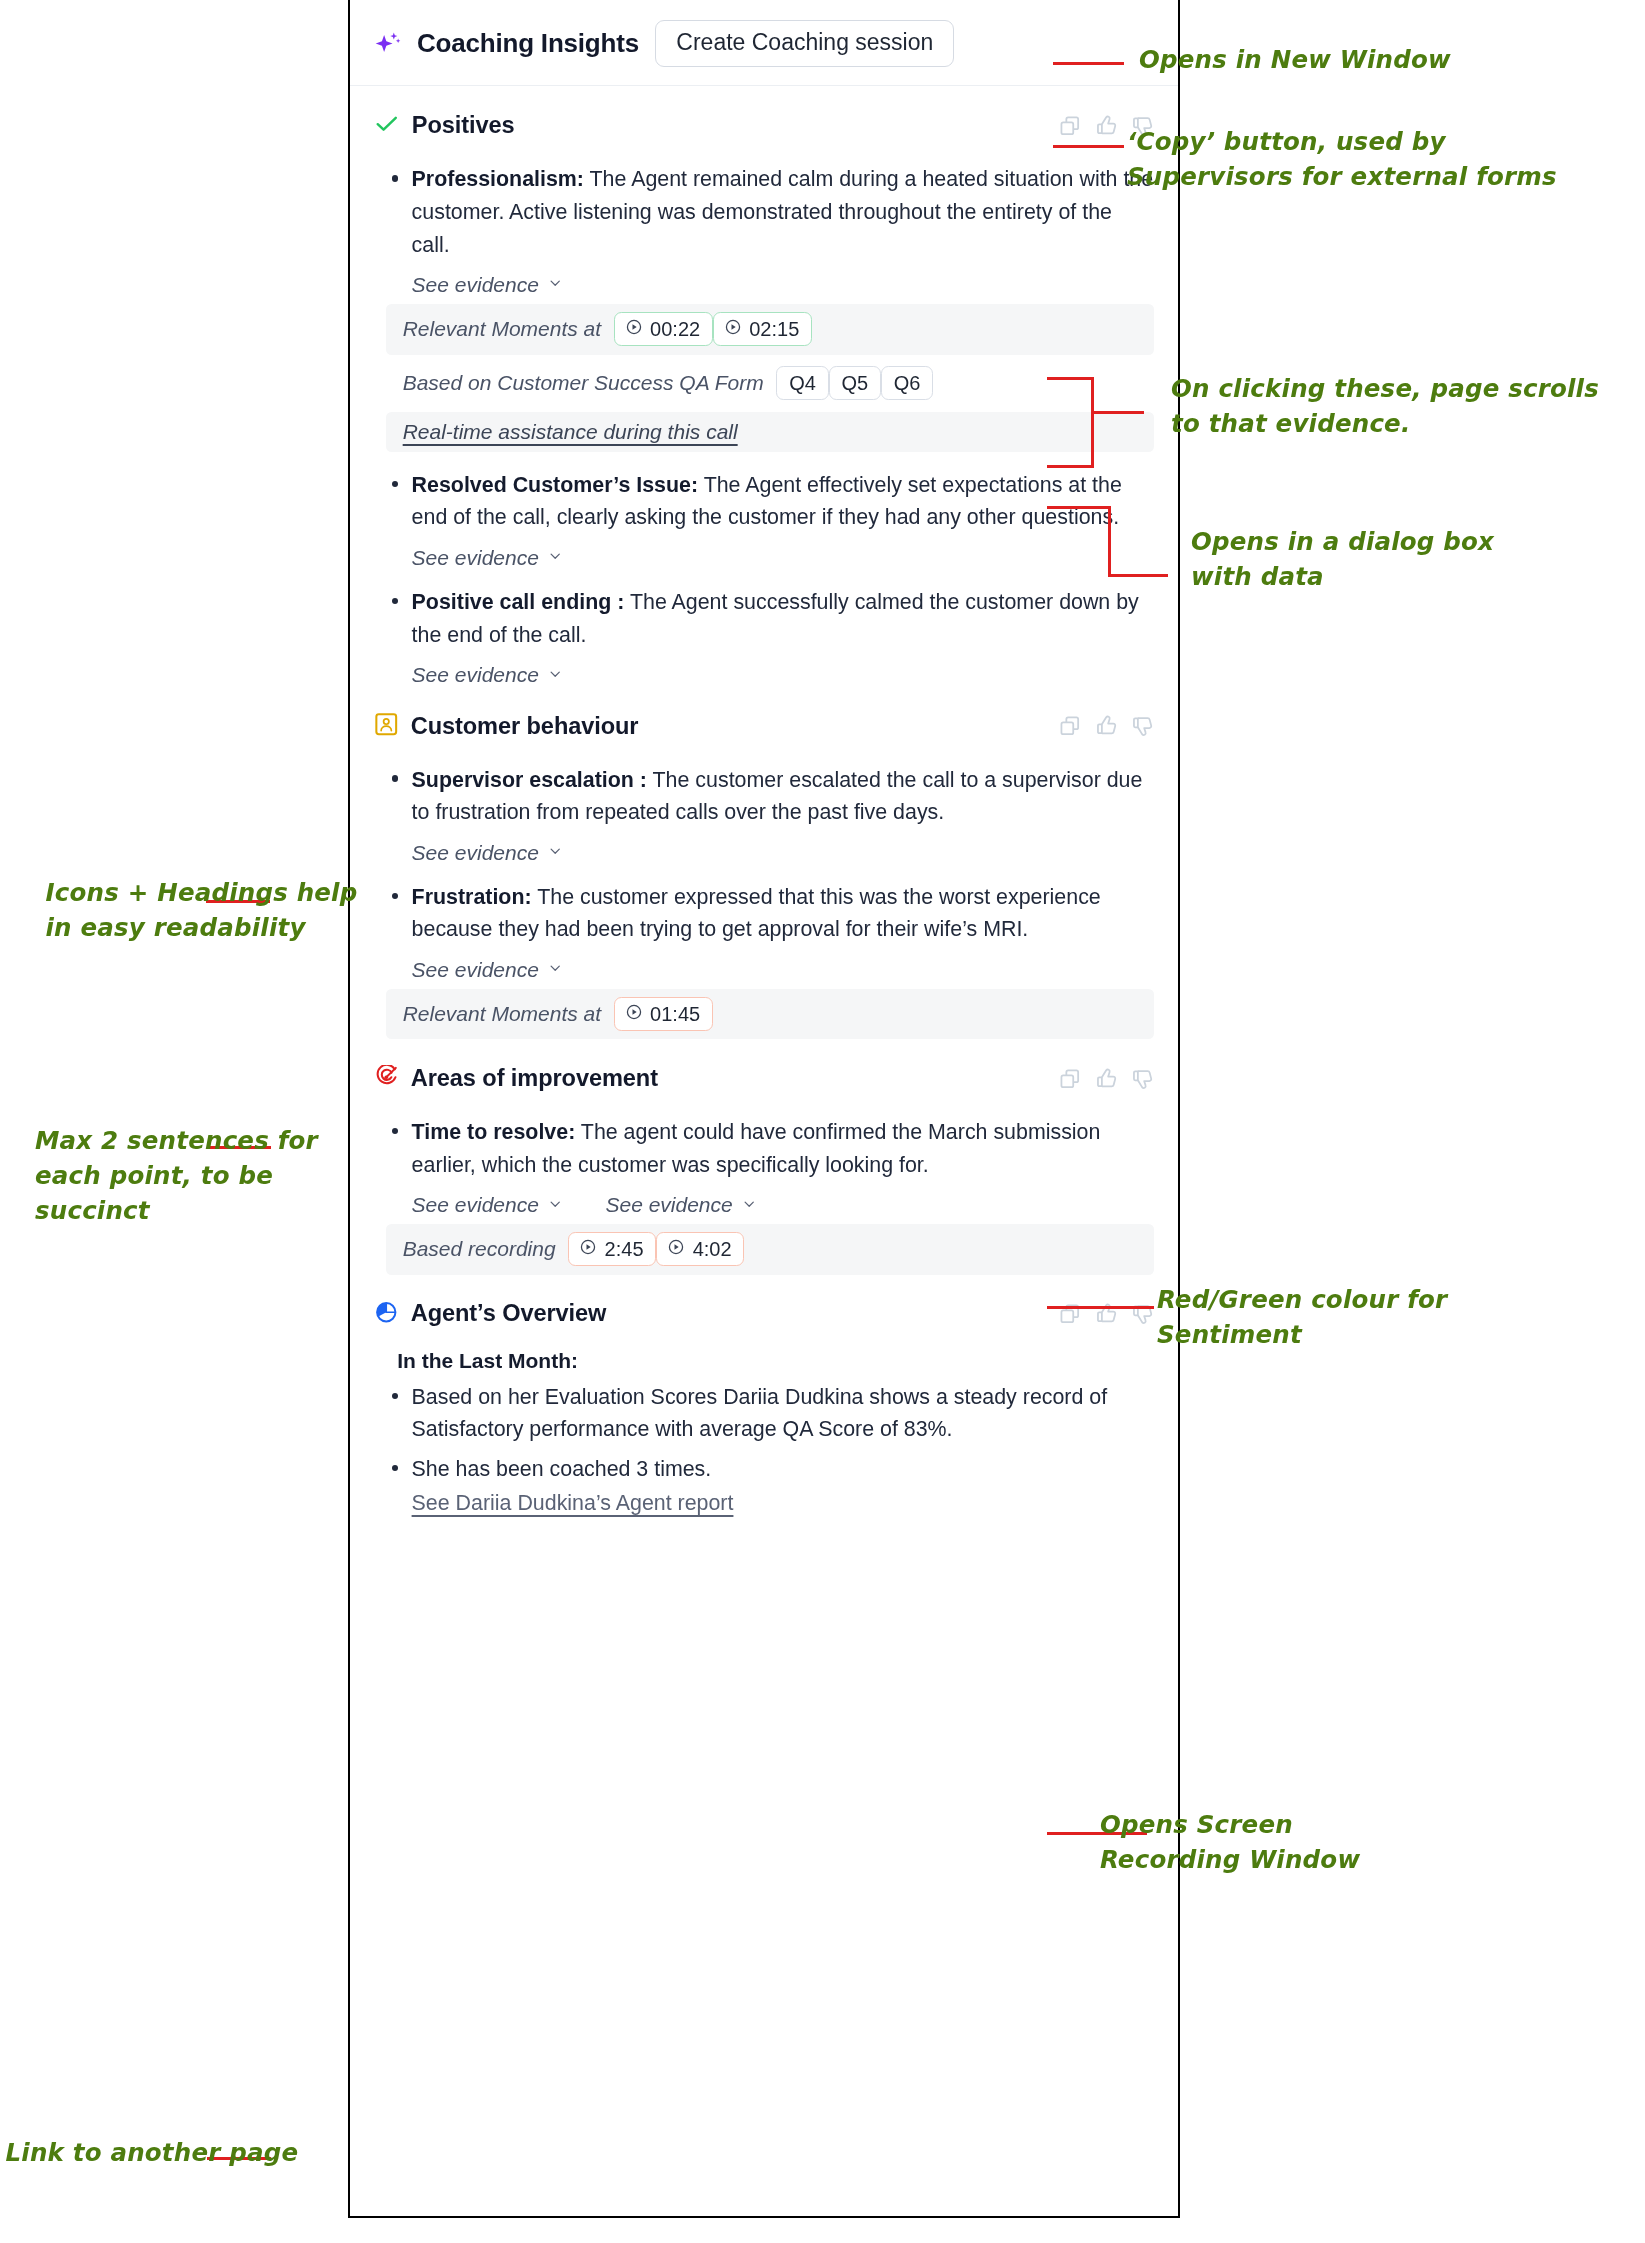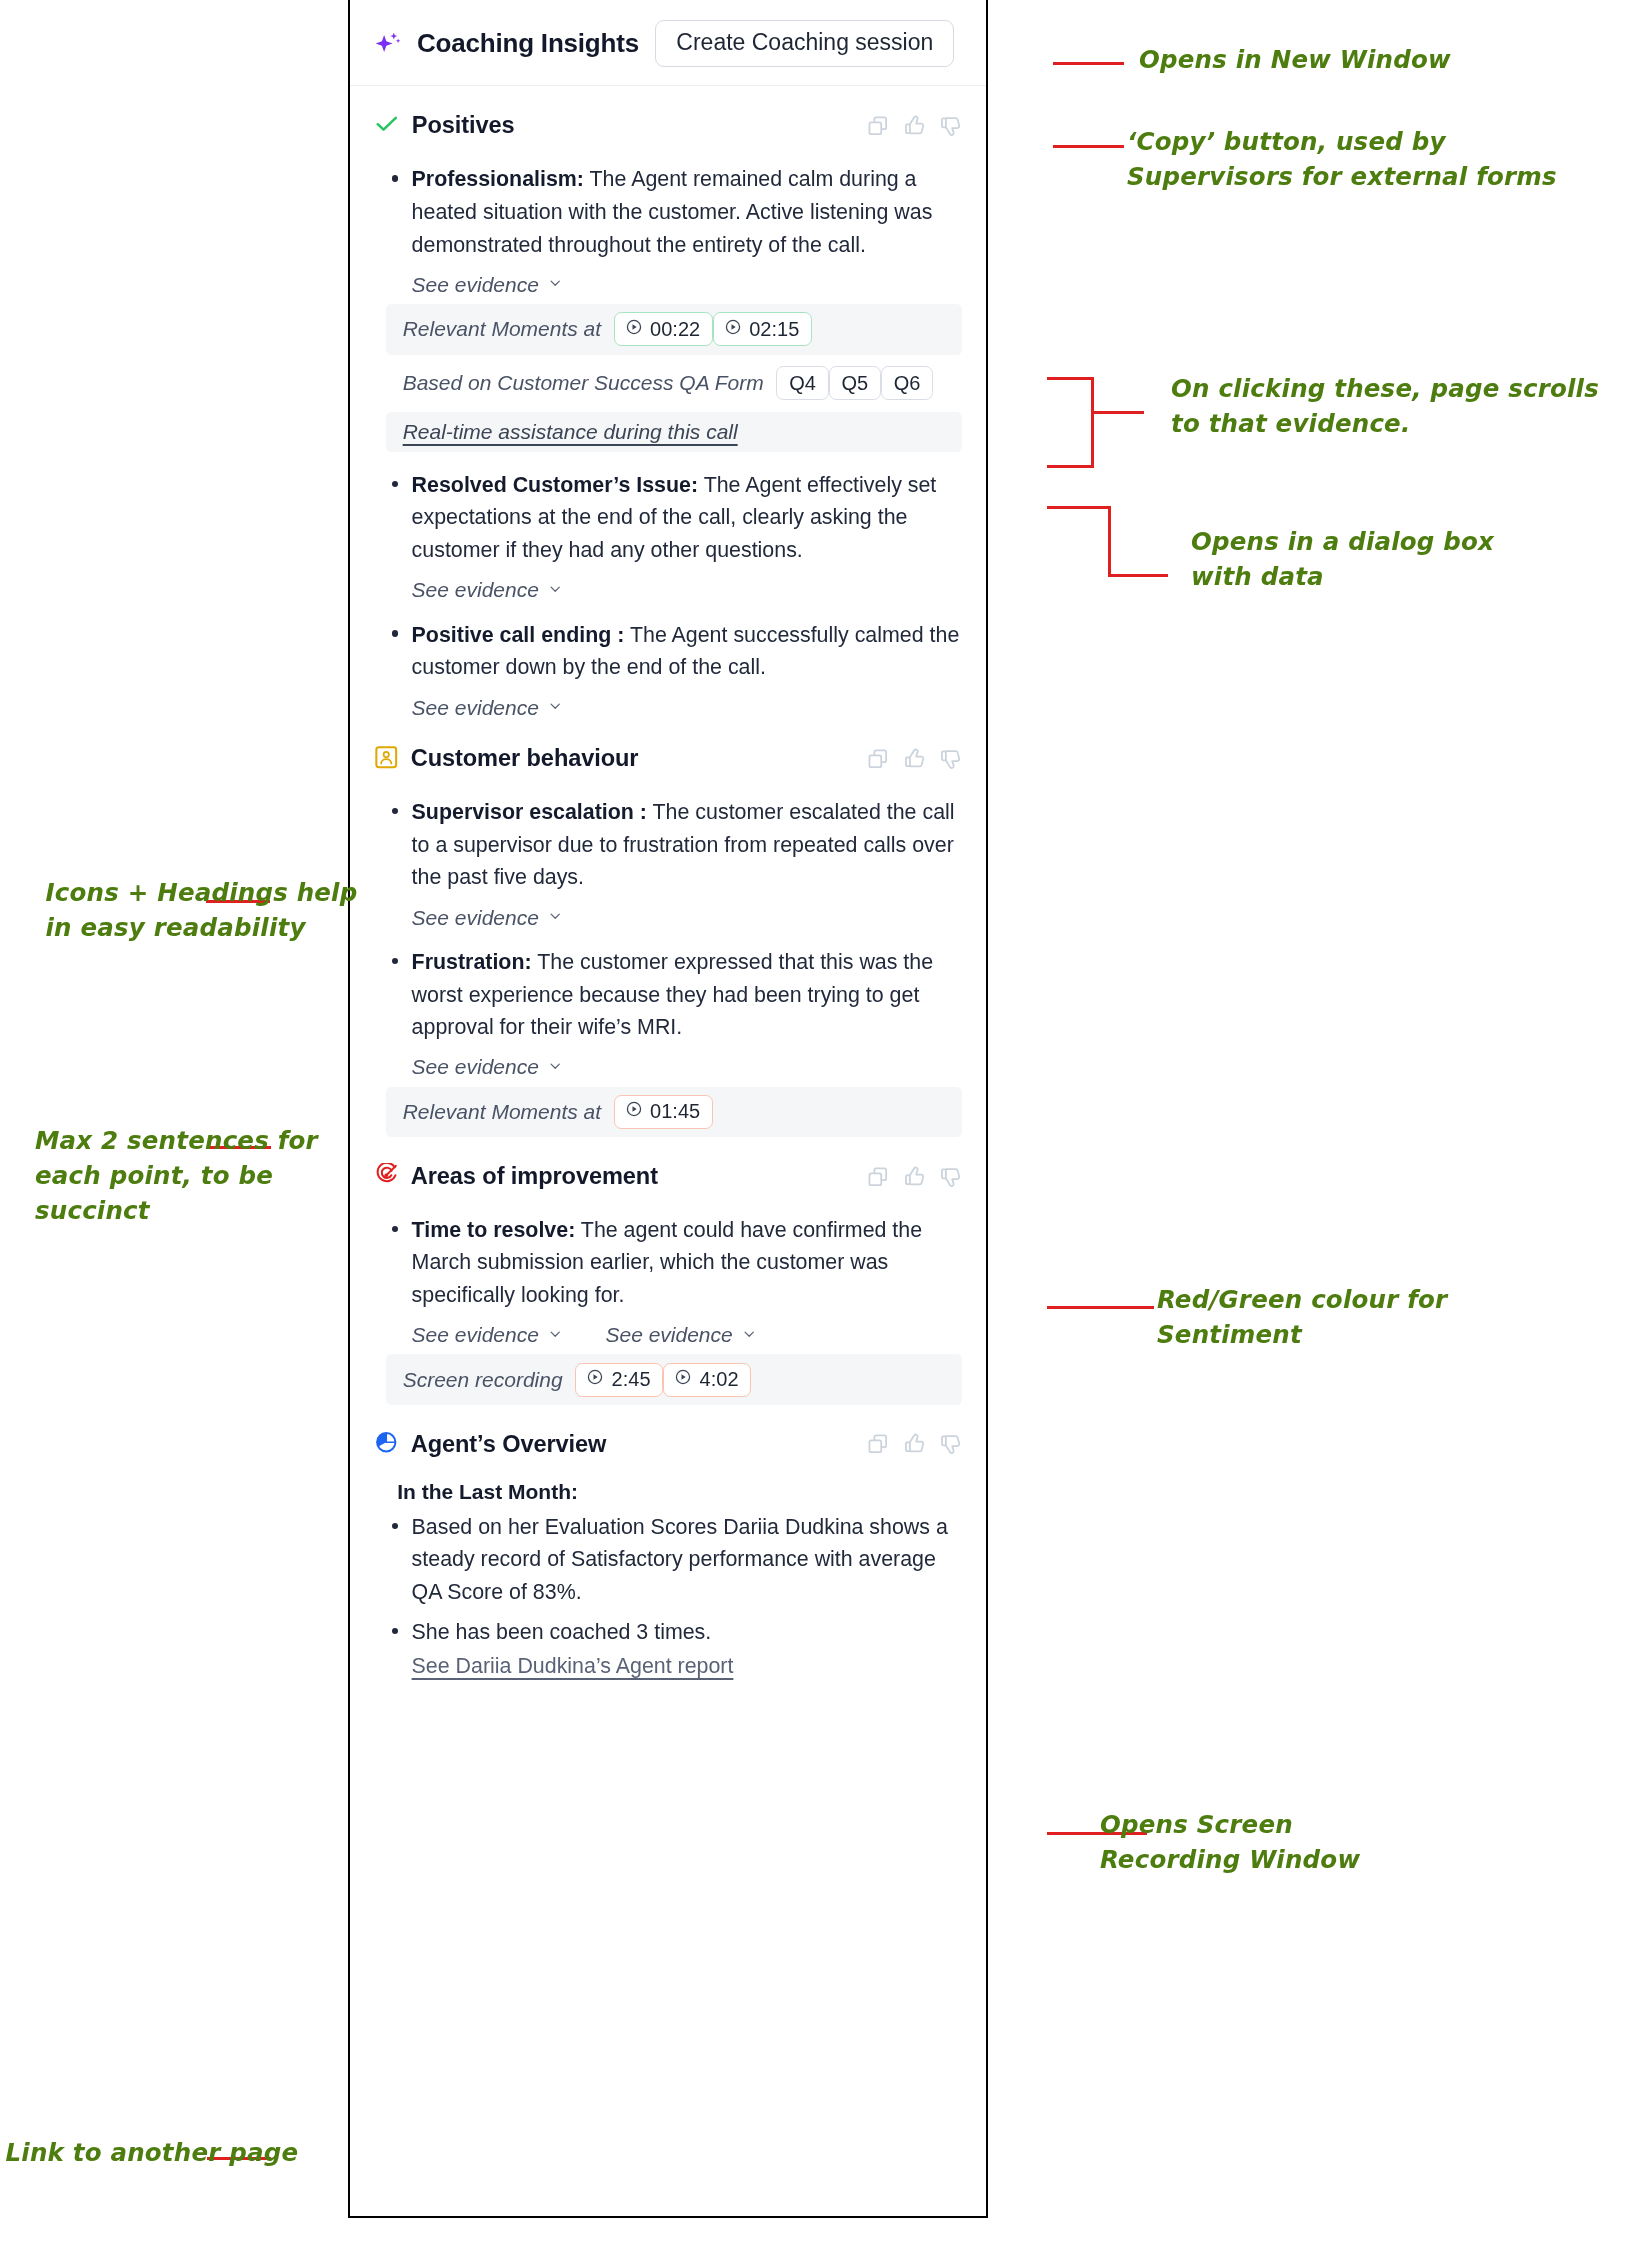--- a/index.html
+++ b/index.html
@@ -15,21 +15,21 @@
     font-family: "Liberation Sans", sans-serif;
     -webkit-font-smoothing: antialiased;
     overflow: hidden;
   }
 
   
   #panel {
     position: absolute;
     left: 348px;
     top: 0px;
-    width: 640px;
+    width: 832px;
     height: 2218px;
     border: 2.7px solid #000000;
     border-top: none;
     box-sizing: border-box;
     background: #ffffff;
     overflow: hidden;
   }
 
   
   .panel-header {
@@ -436,21 +436,21 @@
     </div>
 
     <div class="see-evidence">
       <span>See evidence</span>
       <span class="chev"><svg width="16.4" height="16.4" viewBox="0 0 20 20" fill="none">
             <path d="M5 7.5 10 12.5 15 7.5" stroke="#5A6275" stroke-width="1.5" stroke-linecap="round" stroke-linejoin="round"></path>
           </svg></span>
     </div>
 
     <div class="ev-strip">
-      <span class="ev-label">Screen recording</span>
+      <span class="ev-label">Based recording</span>
       <span class="chips-row">
         <span class="chip neg">
           <span><svg width="18" height="18" viewBox="0 0 20 20" fill="none">
                 <circle cx="10" cy="10" r="7.3" stroke="#3C4556" stroke-width="1.4"></circle>
                 <path d="M8.3 6.9 13 10 8.3 13.1Z" fill="#3C4556"></path>
               </svg></span>
           <span>2:45</span>
         </span>
         <span class="chip neg">
           <span><svg width="18" height="18" viewBox="0 0 20 20" fill="none">

